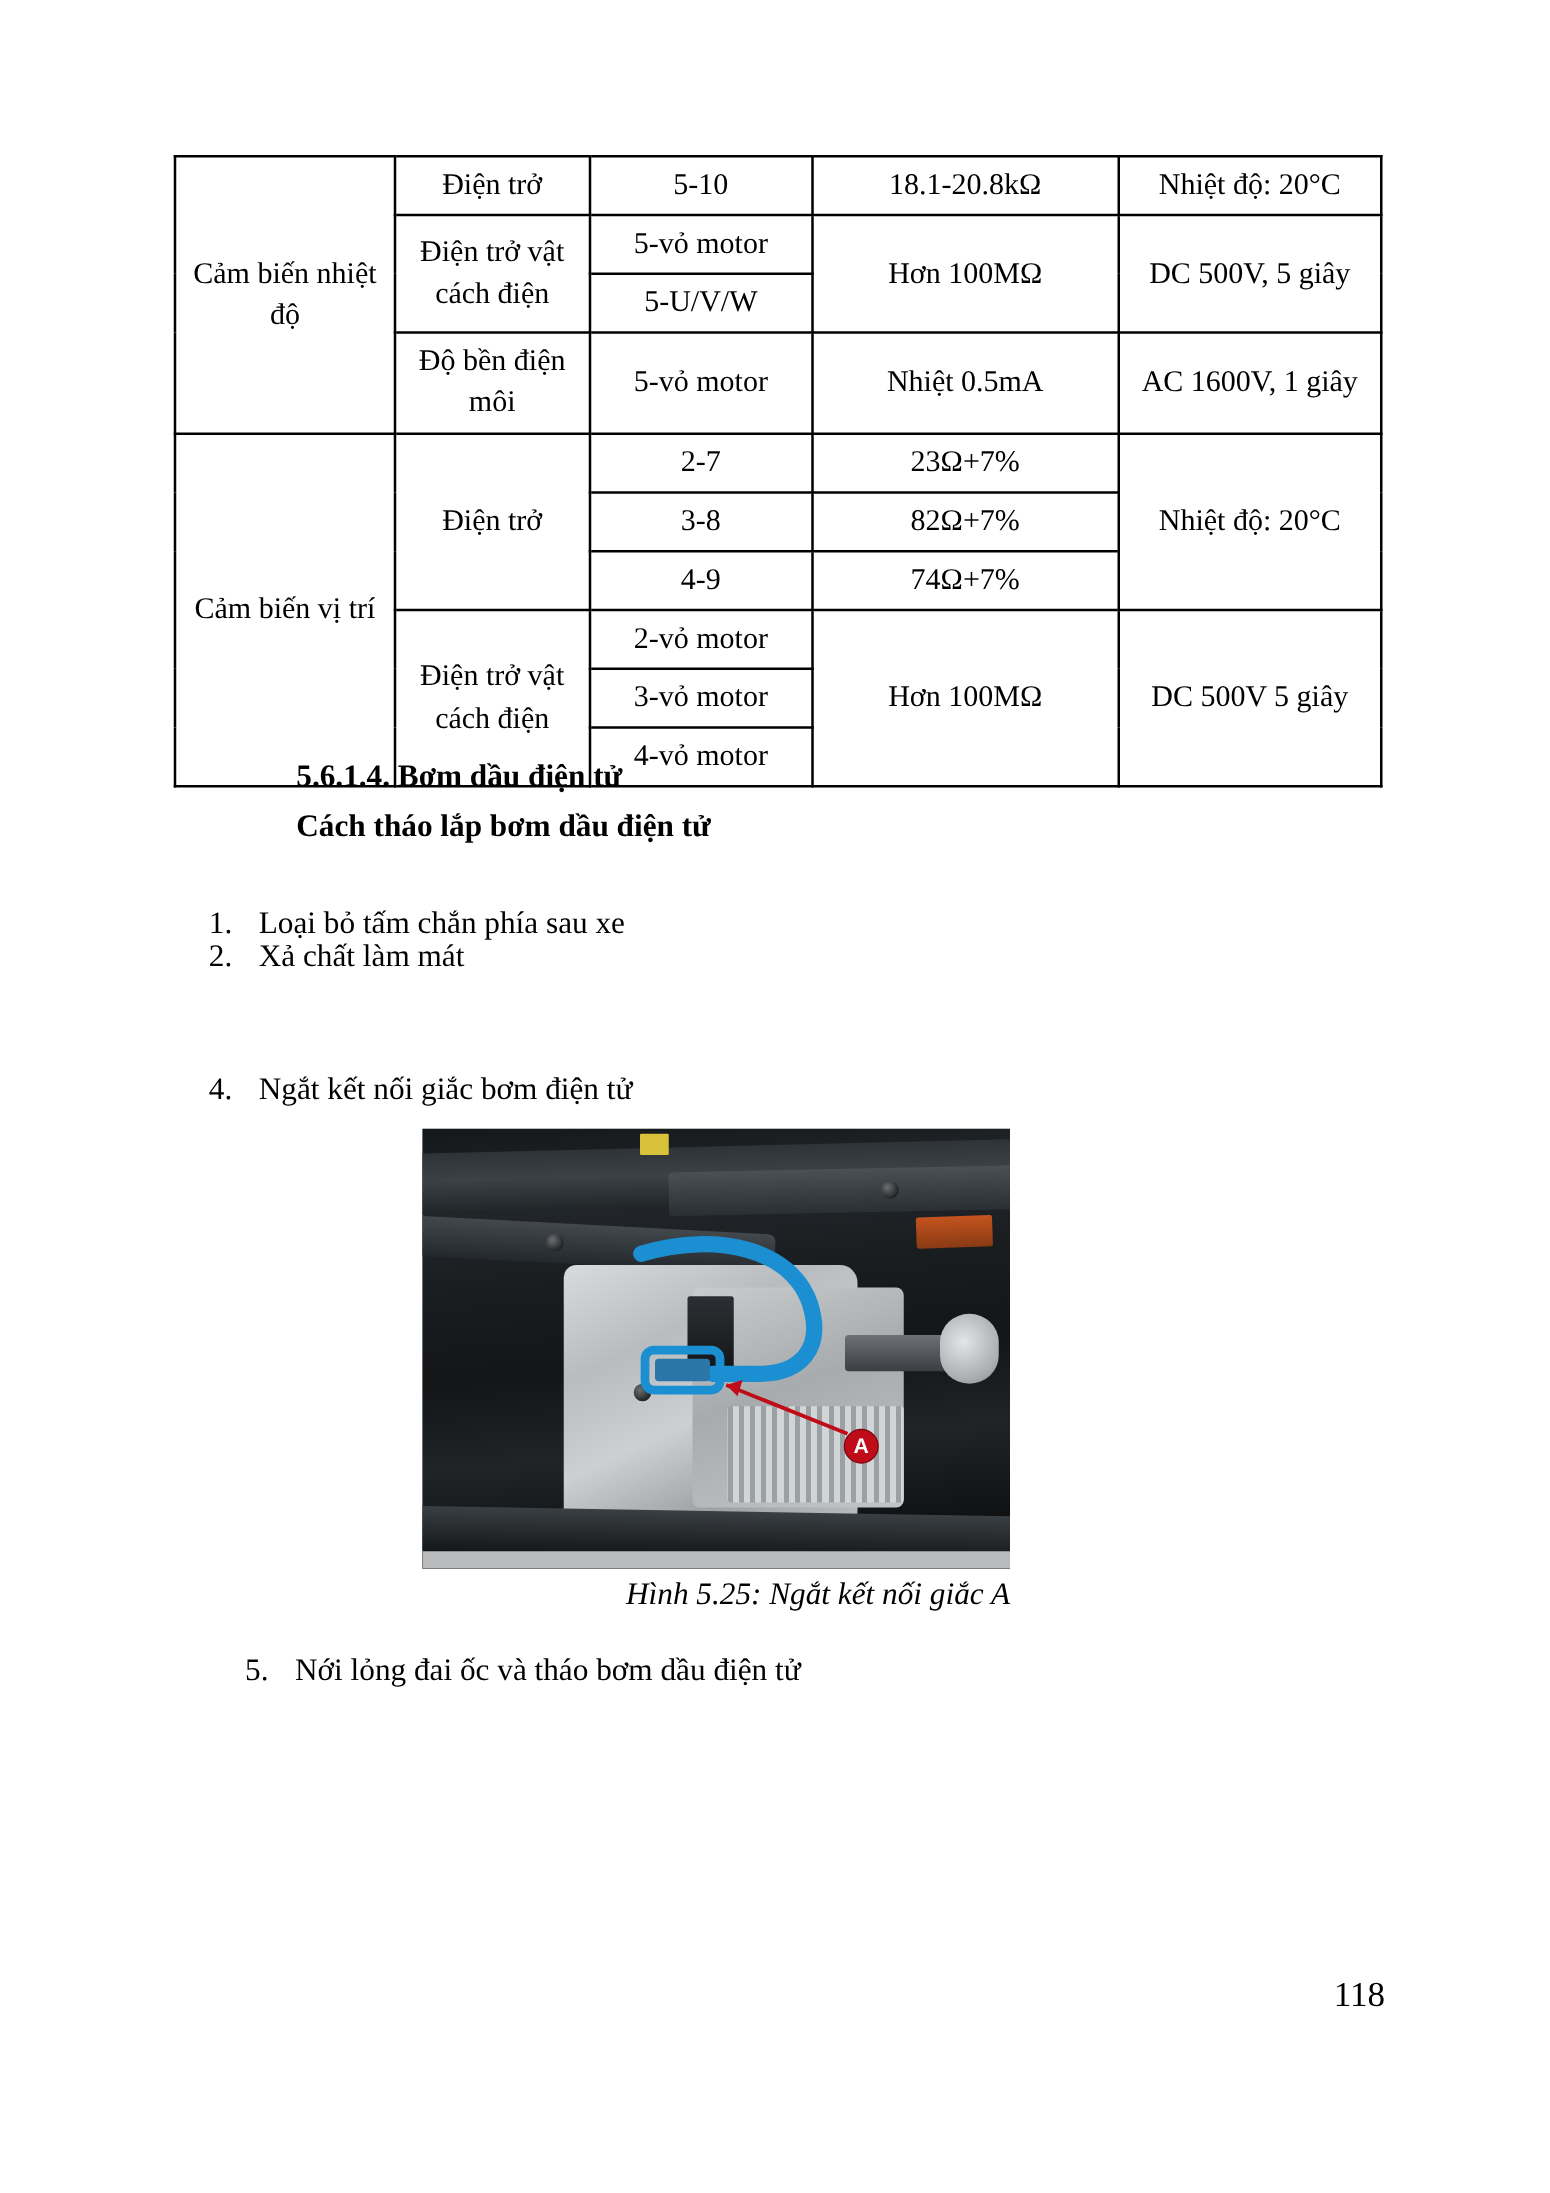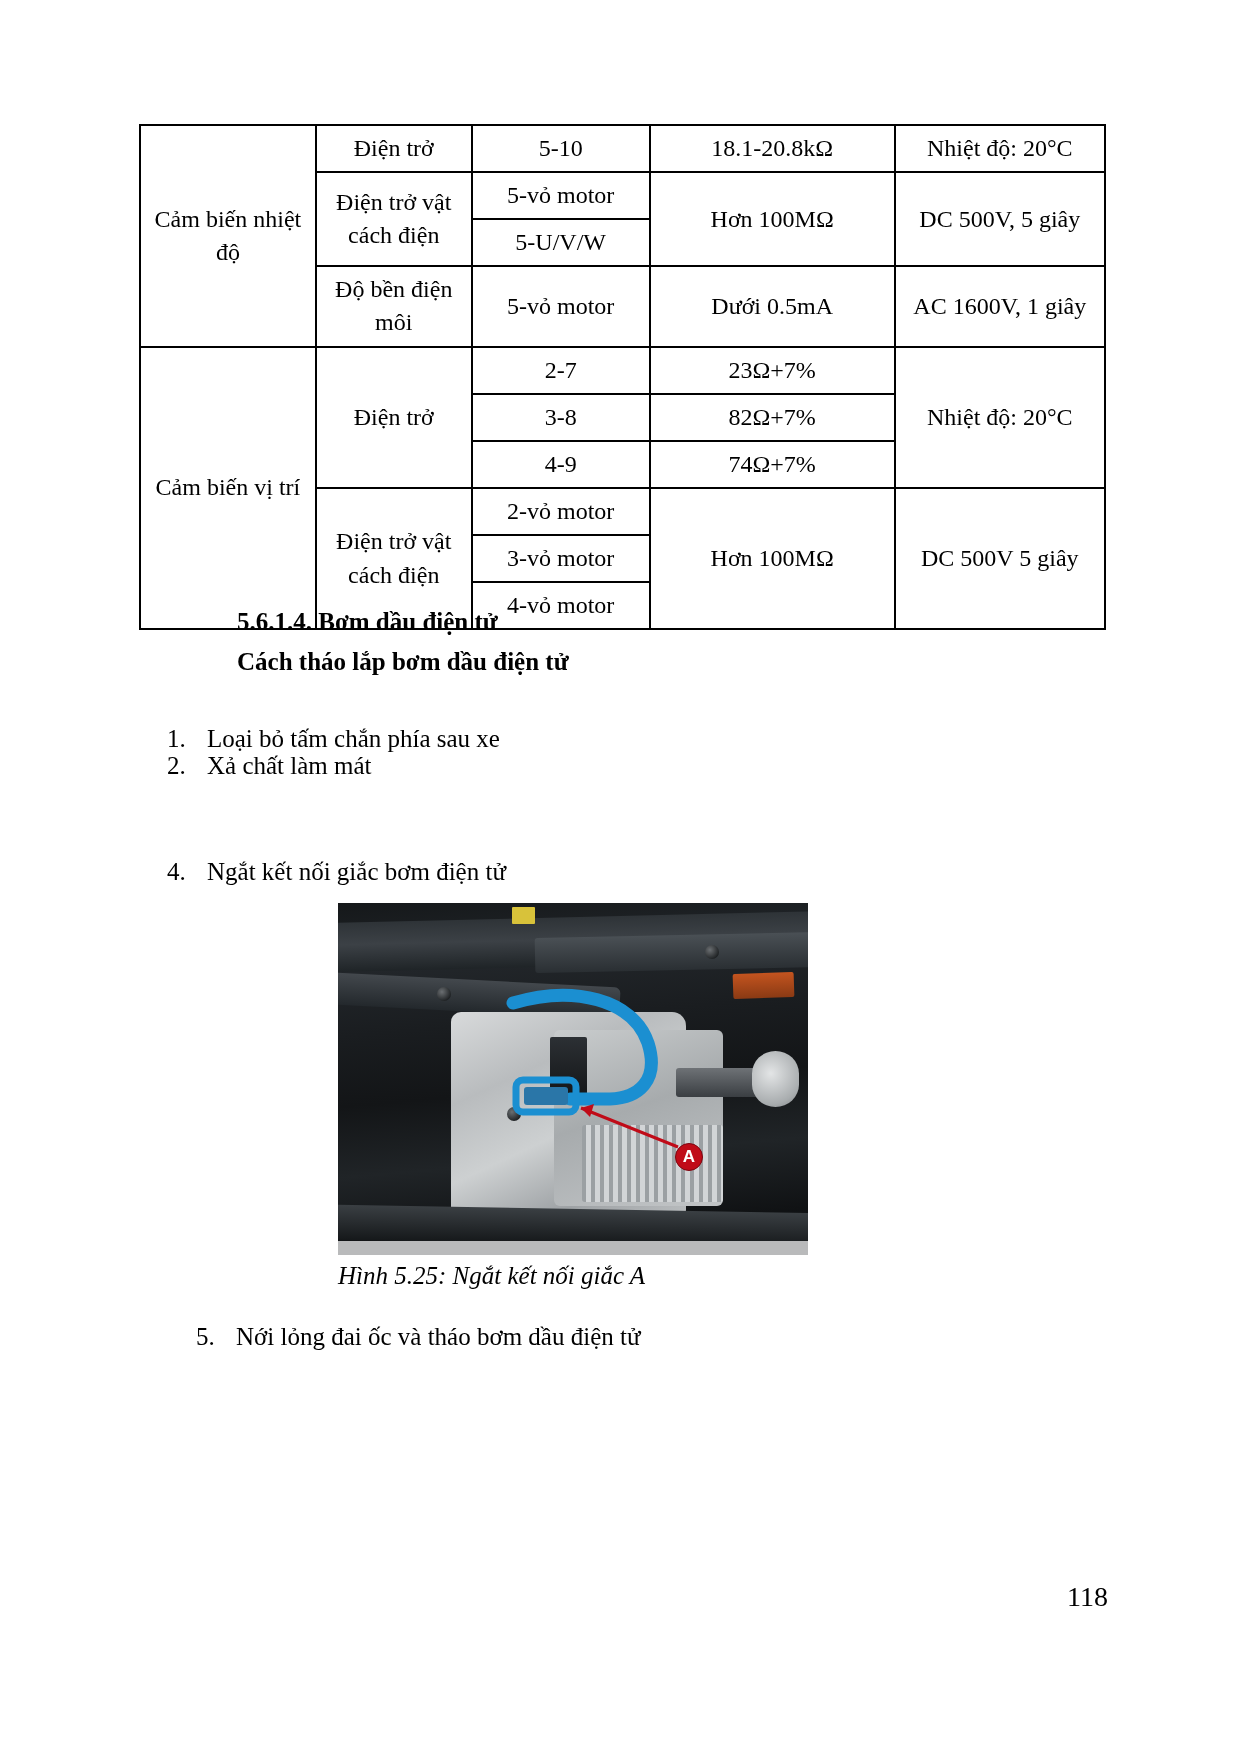--- a/index.html
+++ b/index.html
@@ -195,21 +195,21 @@
     justify-content: center;
     left: 337px;
     top: 240px;
     border: 1px solid #7d0610;
   }
   .fig-caption {
     position: absolute;
     left: 338px;
     top: 1262px;
     width: 470px;
-    text-align: left;
+    text-align: right;
     font-style: italic;
     font-size: 25px;
     font-family: "Liberation Serif", "DejaVu Serif", serif;
     white-space: nowrap;
   }
 
   
   .page-number {
     position: absolute;
     right: 132px;
@@ -249,21 +249,21 @@
           <td rowspan="2">DC 500V, 5 giây</td>
         </tr>
 
         <tr>
           <td>5-U/V/W</td>
         </tr>
 
         <tr>
           <td>Độ bền điện môi</td>
           <td>5-vỏ motor</td>
-          <td>Dưới 0.5mA</td>
+          <td>Nhiệt 0.5mA</td>
           <td>AC 1600V, 1 giây</td>
         </tr>
 
         <tr>
           <td rowspan="6">Cảm biến vị trí</td>
           <td rowspan="3">Điện trở</td>
           <td>2-7</td>
           <td>23Ω+7%</td>
           <td rowspan="3">Nhiệt độ: 20°C</td>
         </tr>

